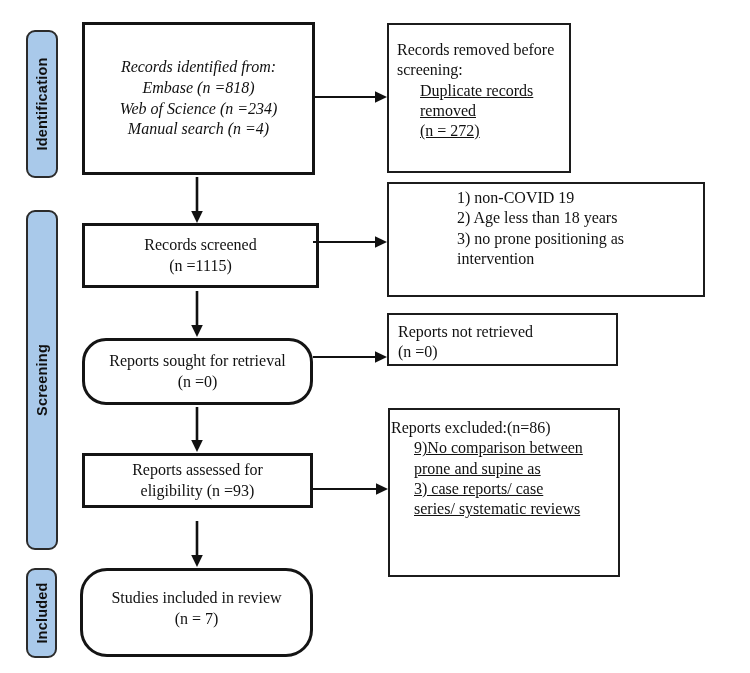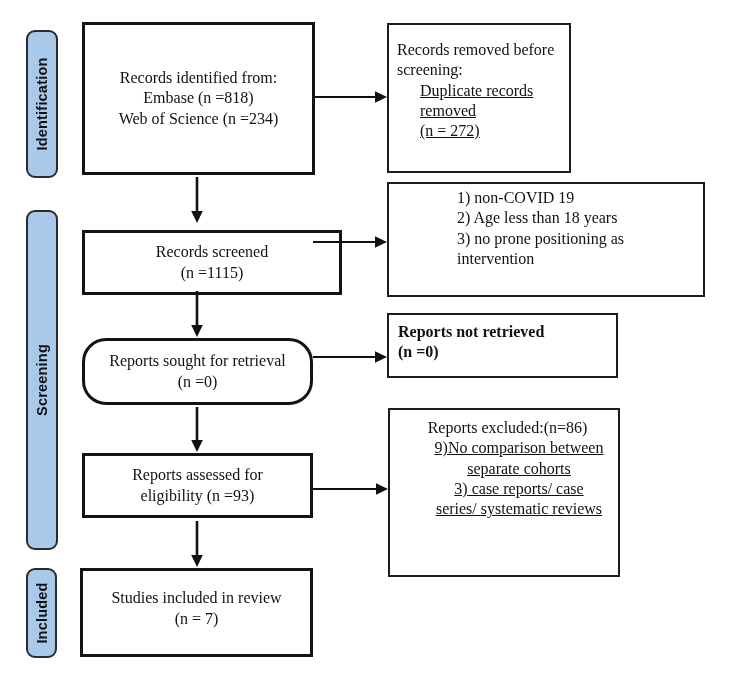--- a/index.html
+++ b/index.html
@@ -74,70 +74,71 @@
   <div class="stage" style="left:26px; top:30px; width:32px; height:148px;">
     <span class="stage-label">Identification</span>
   </div>
   <div class="stage" style="left:26px; top:210px; width:32px; height:340px;">
     <span class="stage-label">Screening</span>
   </div>
   <div class="stage" style="left:26px; top:568px; width:31px; height:90px;">
     <span class="stage-label">Included</span>
   </div>
 
-  <div class="mainbox" style="left:82px; top:22px; width:233px; height:153px;">
+  <div class="mainbox" style="left:82px; top:22px; width:233px; height:153px;font-style:italic;">
     <div class="line">Records identified from:</div>
     <div class="line">Embase (n =818)</div>
     <div class="line">Web of Science (n =234)</div>
+    <div class="line">Manual search (n =4)</div>
   </div>
 
-  <div class="mainbox" style="left:82px; top:230px; width:260px; height:65px;">
+  <div class="mainbox" style="left:82px; top:223px; width:237px; height:65px;">
     <div class="line">Records screened</div>
     <div class="line">(n =1115)</div>
   </div>
 
   <div class="mainbox" style="left:82px; top:338px; width:231px; height:67px;border-radius:24px;">
     <div class="line">Reports sought for retrieval</div>
     <div class="line">(n =0)</div>
   </div>
 
-  <div class="mainbox" style="left:82px; top:453px; width:231px; height:65px;">
+  <div class="mainbox" style="left:82px; top:453px; width:231px; height:55px;">
     <div class="line">Reports assessed for</div>
     <div class="line">eligibility (n =93)</div>
   </div>
 
-  <div class="mainbox" style="left:80px; top:568px; width:233px; height:89px; justify-content:flex-start; padding-top:17px;">
+  <div class="mainbox" style="left:80px; top:568px; width:233px; height:89px; justify-content:flex-start; padding-top:17px;border-radius:27px;">
     <div class="line">Studies included in review</div>
     <div class="line">(n = 7)</div>
   </div>
 
   <div class="sidebox" style="left:387px; top:23px; width:184px; height:150px; padding:15px 8px 0 8px;">
     <div class="line">Records removed before</div>
     <div class="line">screening:</div>
     <div class="line indent-sm">Duplicate records</div>
     <div class="line indent-sm">removed</div>
     <div class="line indent-sm">(n = 272)</div>
   </div>
 
   <div class="sidebox" style="left:387px; top:182px; width:318px; height:115px; padding:4px 6px 0 9px;">
     <div class="line indent-lg">1) non-COVID 19</div>
     <div class="line indent-lg">2) Age less than 18 years</div>
     <div class="line indent-lg">3) no prone positioning as</div>
     <div class="line indent-lg">intervention</div>
   </div>
 
-  <div class="sidebox" style="left:387px; top:313px; width:231px; height:65px; padding:7px 6px 4px 9px;font-weight:bold;">
+  <div class="sidebox" style="left:387px; top:313px; width:231px; height:53px; padding:7px 6px 4px 9px;">
     <div class="line">Reports not retrieved</div>
     <div class="line">(n =0)</div>
   </div>
 
-  <div class="sidebox" style="left:388px; top:408px; width:232px; height:169px; padding:8px 4px 0 11px;text-align:center;">
+  <div class="sidebox" style="left:388px; top:408px; width:232px; height:169px; padding:8px 4px 0 1px;">
     <div class="line">Reports excluded:(n=86)</div>
     <div class="line indent-sm">9)No comparison between</div>
-    <div class="line indent-sm">separate cohorts</div>
+    <div class="line indent-sm">prone and supine as</div>
     <div class="line indent-sm">3) case reports/ case</div>
     <div class="line indent-sm">series/ systematic reviews</div>
   </div>
 
   <svg class="arrow" style="left:190px; top:177px;" width="14" height="46">
     <line x1="7" y1="0" x2="7" y2="35" stroke-width="2.6"></line>
     <polygon points="1.2,34 12.8,34 7,46"></polygon>
   </svg>
   <svg class="arrow" style="left:190px; top:291px;" width="14" height="46">
     <line x1="7" y1="0" x2="7" y2="35" stroke-width="2.6"></line>

